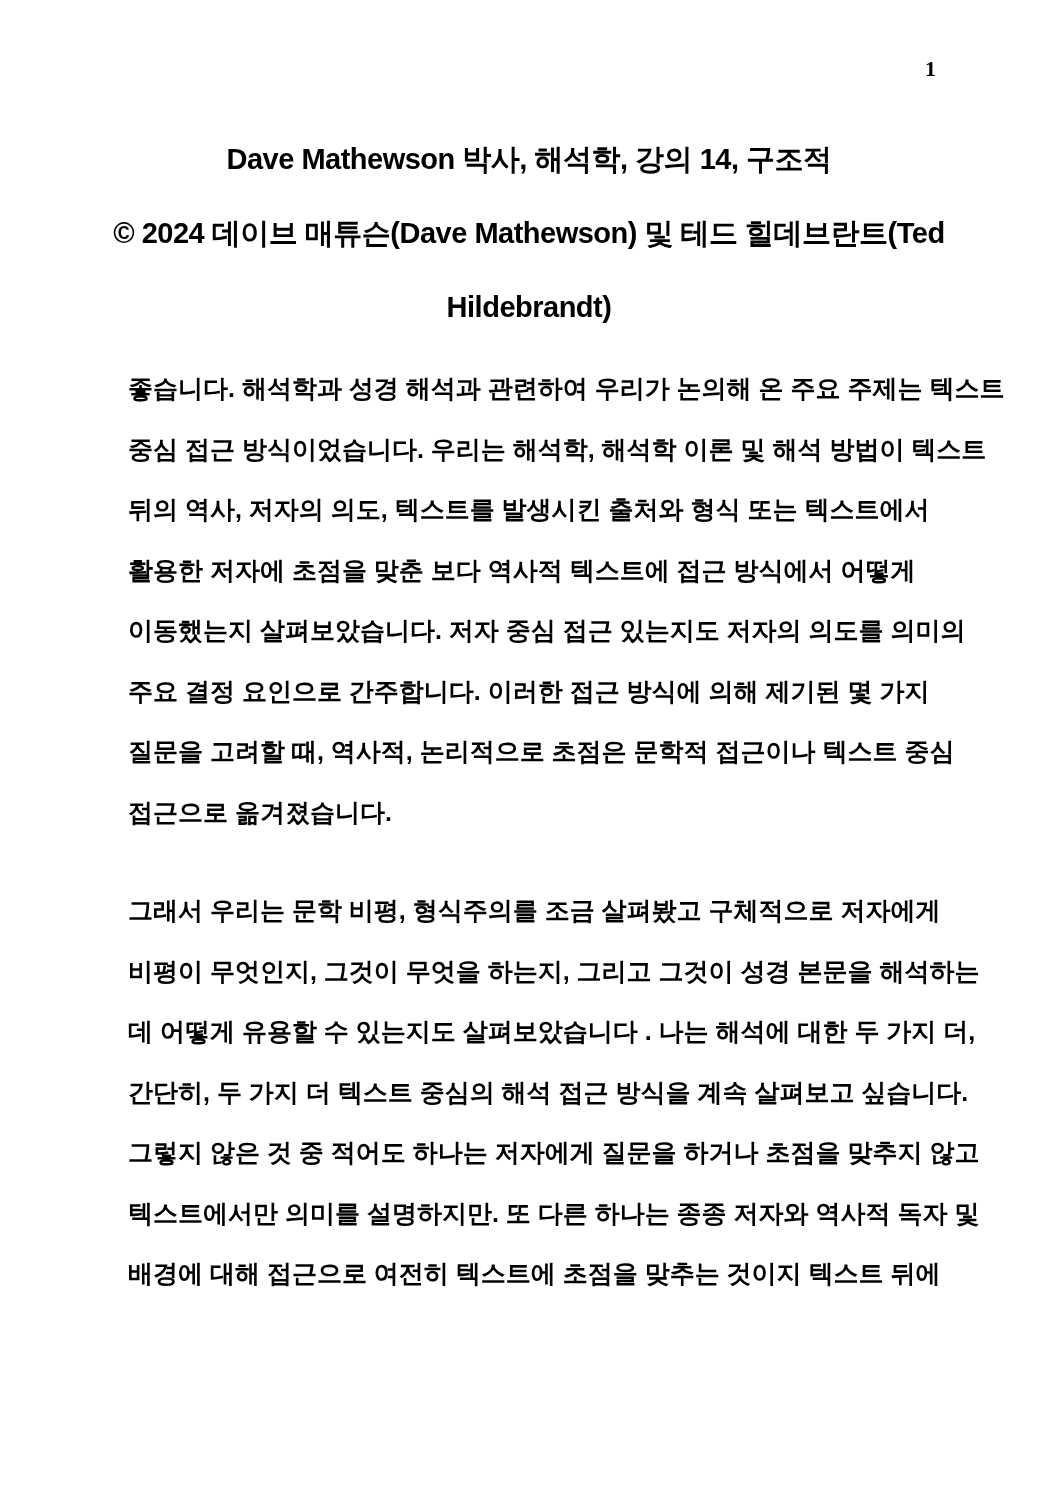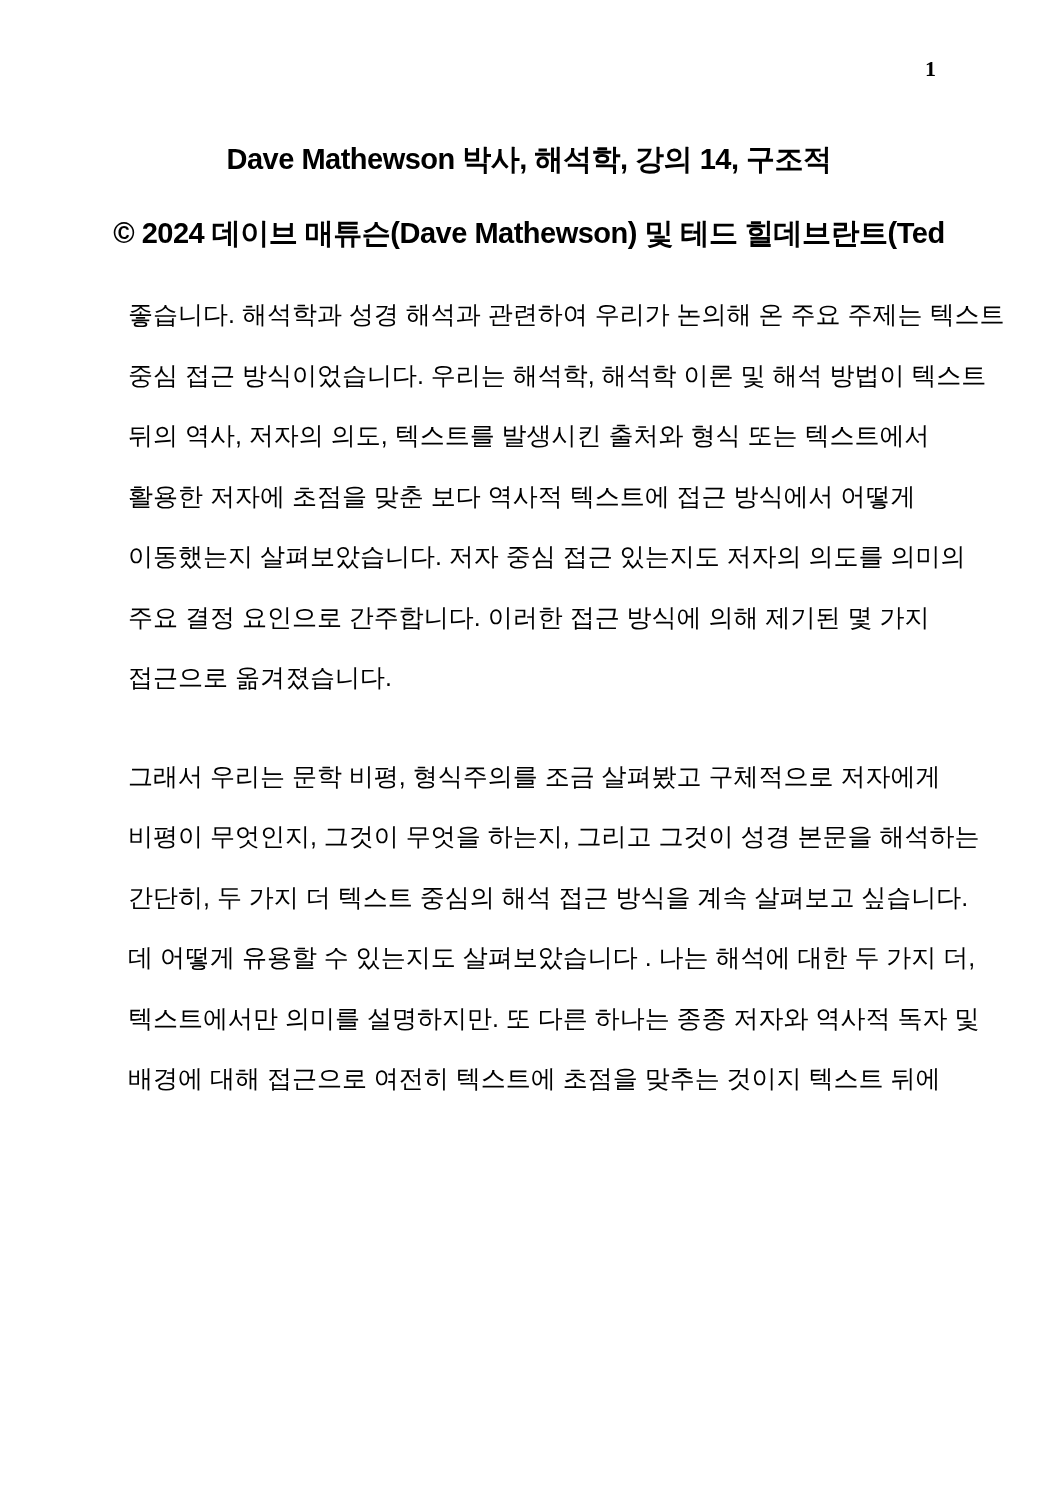--- a/index.html
+++ b/index.html
@@ -44,50 +44,54 @@
   }
   .paragraph {
     margin: 0;
   }
   .paragraph + .paragraph {
     margin-top: 38px;
   }
   .body-line {
     line-height: 60.5px;
     white-space: nowrap;
+    font-weight: bold;
   }
 </style>
 </head>
 <body>
 
 <div class="page">
 
   <div class="page-number">1</div>
 
   <div class="headings">
     <div class="heading-line">Dave Mathewson 박사, 해석학, 강의 14, 구조적</div>
     <div class="heading-line">© 2024 데이브 매튜슨(Dave Mathewson) 및 테드 힐데브란트(Ted</div>
+    <div class="heading-line">Hildebrandt)</div>
   </div>
 
   <div class="body-text">
 
     <div class="paragraph">
       <div class="body-line">좋습니다. 해석학과 성경 해석과 관련하여 우리가 논의해 온 주요 주제는 텍스트</div>
       <div class="body-line">중심 접근 방식이었습니다. 우리는 해석학, 해석학 이론 및 해석 방법이 텍스트</div>
       <div class="body-line">뒤의 역사, 저자의 의도, 텍스트를 발생시킨 출처와 형식 또는 텍스트에서</div>
       <div class="body-line">활용한 저자에 초점을 맞춘 보다 역사적 텍스트에 접근 방식에서 어떻게</div>
       <div class="body-line">이동했는지 살펴보았습니다. 저자 중심 접근 있는지도 저자의 의도를 의미의</div>
       <div class="body-line">주요 결정 요인으로 간주합니다. 이러한 접근 방식에 의해 제기된 몇 가지</div>
+      <div class="body-line">질문을 고려할 때, 역사적, 논리적으로 초점은 문학적 접근이나 텍스트 중심</div>
       <div class="body-line">접근으로 옮겨졌습니다.</div>
     </div>
 
     <div class="paragraph">
       <div class="body-line">그래서 우리는 문학 비평, 형식주의를 조금 살펴봤고 구체적으로 저자에게</div>
       <div class="body-line">비평이 무엇인지, 그것이 무엇을 하는지, 그리고 그것이 성경 본문을 해석하는</div>
+      <div class="body-line">데 어떻게 유용할 수 있는지도 살펴보았습니다 . 나는 해석에 대한 두 가지 더,</div>
       <div class="body-line">간단히, 두 가지 더 텍스트 중심의 해석 접근 방식을 계속 살펴보고 싶습니다.</div>
-      <div class="body-line">데 어떻게 유용할 수 있는지도 살펴보았습니다 . 나는 해석에 대한 두 가지 더,</div>
+      <div class="body-line">그렇지 않은 것 중 적어도 하나는 저자에게 질문을 하거나 초점을 맞추지 않고</div>
       <div class="body-line">텍스트에서만 의미를 설명하지만. 또 다른 하나는 종종 저자와 역사적 독자 및</div>
       <div class="body-line">배경에 대해 접근으로 여전히 텍스트에 초점을 맞추는 것이지 텍스트 뒤에</div>
     </div>
 
   </div>
 
 </div>
 
 </body></html>

